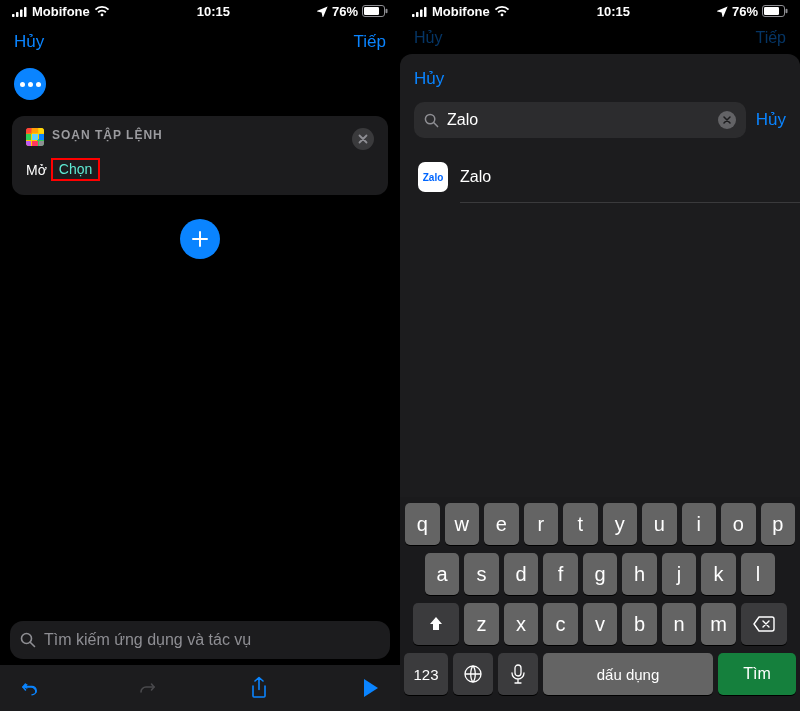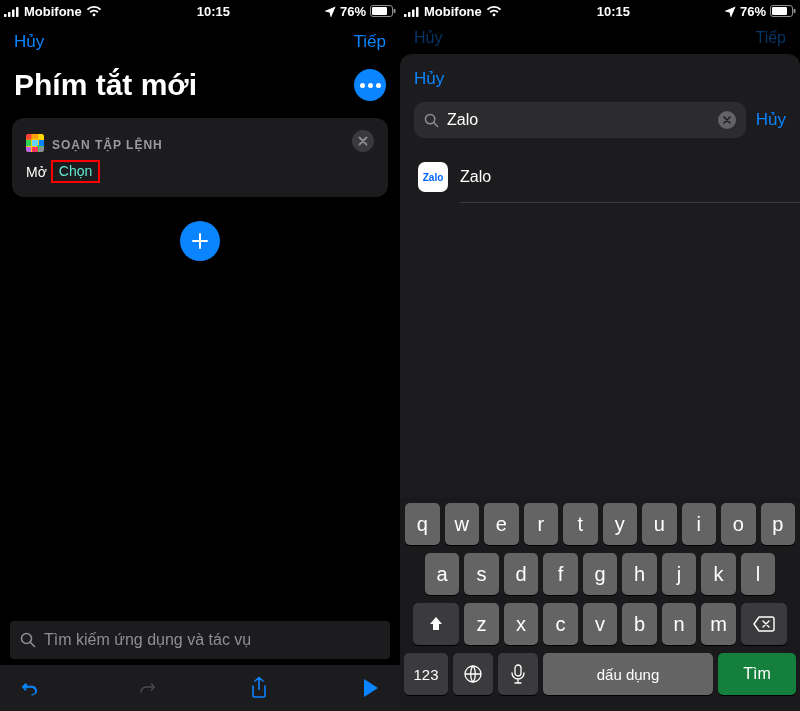--- a/index.html
+++ b/index.html
@@ -11,21 +11,21 @@
     color:#fff;
   }
   .phone {
     width:400px; height:711px;
     background:#000; position:relative; overflow:hidden;
     display:flex; flex-direction:column;
   }
   
   .statusbar {
     height:22px; display:flex; align-items:center; justify-content:space-between;
-    padding:0 4px; font-size:13px; font-weight:600; color:#fff;
+    padding:0 12px; font-size:13px; font-weight:600; color:#fff;
   }
   .status-left, .status-right { display:flex; align-items:center; gap:4px; }
   .signal svg, .wifi svg, .batt svg, .loc svg { display:block; }
   
   .navbar {
     height:40px; display:flex; align-items:center; justify-content:space-between;
     padding:0 14px; font-size:17px;
   }
   .navlink { color:#0a84ff; }
   
@@ -36,21 +36,21 @@
   .more-btn {
     width:32px; height:32px; border-radius:16px; background:#0a84ff;
     display:flex; align-items:center; justify-content:center;
   }
   .more-btn .dot { width:5px; height:5px; background:#fff; border-radius:50%; margin:0 1.5px;}
   
   .card {
     margin:6px 12px; background:#1c1c1e; border-radius:12px;
     padding:12px 14px 14px 14px;
   }
-  .card-head { display:flex; align-items:flex-end; gap:8px; }
+  .card-head { display:flex; align-items:flex-start; gap:8px; }
   .scripting-icon {
     width:18px; height:18px; border-radius:3px;
     background:linear-gradient(135deg,#ff3b30,#ff9500 33%,#ffcc00 33%,#ffcc00 66%,#34c759 66%);
     display:grid; grid-template-columns:repeat(3,1fr); grid-template-rows:repeat(3,1fr); gap:1px;
     overflow:hidden;
   }
   .scripting-icon span{ display:block; }
   .scripting-icon span:nth-child(1){background:#ff453a;}
   .scripting-icon span:nth-child(2){background:#ff9f0a;}
   .scripting-icon span:nth-child(3){background:#ffd60a;}
@@ -75,21 +75,21 @@
   .addwrap { display:flex; justify-content:center; margin-top:18px;}
   .addbtn {
     width:40px; height:40px; border-radius:20px; background:#0a84ff;
     display:flex; align-items:center; justify-content:center; color:#fff; font-size:24px; font-weight:300;
   }
   
   .bottom-container-left{
     margin-top:auto;
   }
   .searchbar {
-    margin:0 10px 6px 10px; background:#1c1c1e; border-radius:4px;
+    margin:0 10px 6px 10px; background:#1c1c1e; border-radius:13px;
     height:38px; display:flex; align-items:center; padding:0 10px; gap:8px;
     color:#8e8e93; font-size:16px;
   }
   .toolbar {
     height:46px; background:#1c1c1e; display:flex; align-items:center; justify-content:space-between;
     padding:0 20px;
   }
   .toolbar .tb { color:#0a84ff; display:flex; align-items:center;}
   .toolbar .tb.dis { color:#4a4a4d;}
   
@@ -198,21 +198,20 @@
       </span>
     </div>
   </div>
 
   <div class="navbar">
     <span class="navlink">Hủy</span>
     <span class="navlink">Tiếp</span>
   </div>
 
   <div class="bigtitle">
-    <span>Phím tắt mới</span>
     <div class="more-btn">
       <span class="dot"></span>
         <span class="dot"></span>
         <span class="dot"></span>
     </div>
   </div>
 
   <div class="card">
     <div class="card-head">
       <div class="scripting-icon">

